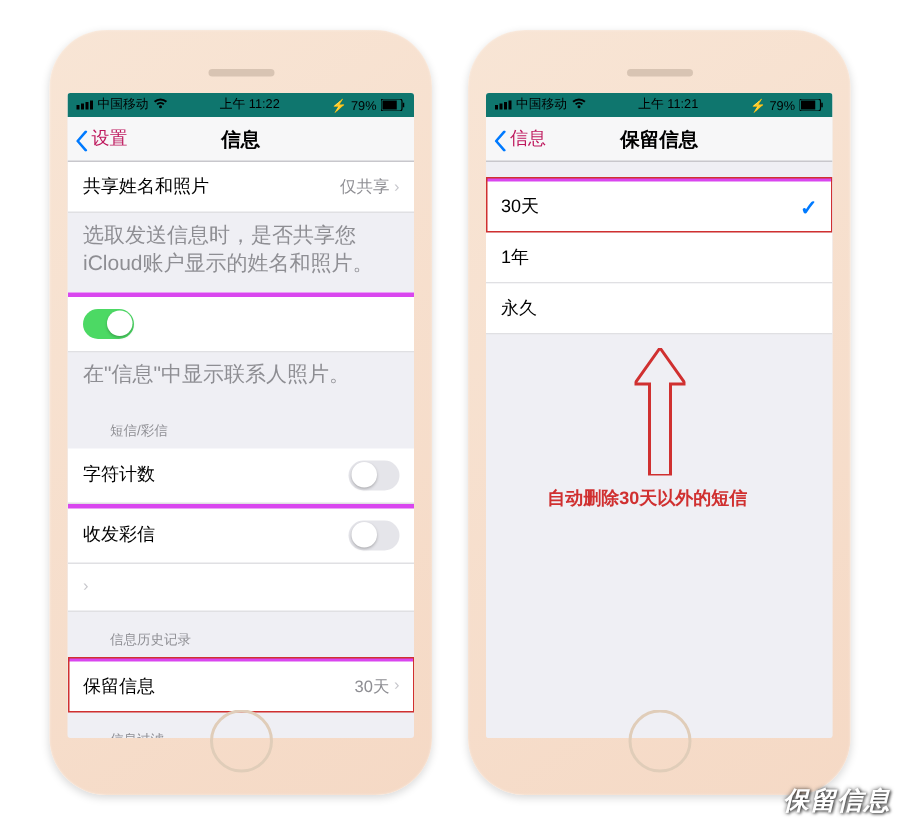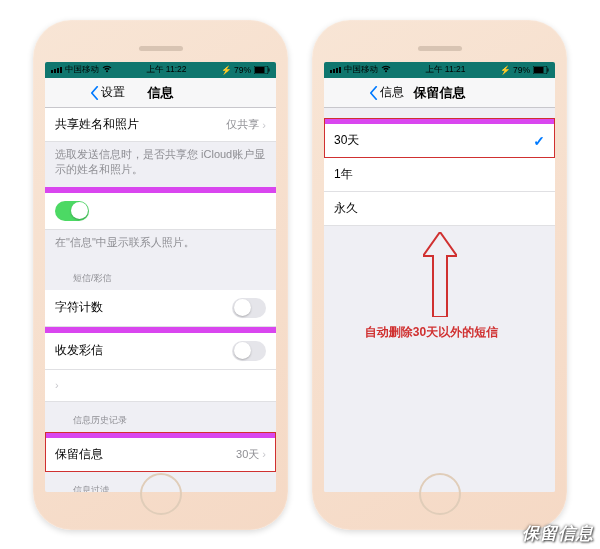--- a/index.html
+++ b/index.html
@@ -10,29 +10,29 @@
   .phone::after { content:""; position:absolute; bottom:15px; left:50%; transform:translateX(-50%); width:38px; height:38px; border:2px solid #e0cdb9; border-radius:50%; }
   .screen { background:#efeff4; width:100%; height:430px; margin-top:30px; border-radius:2px; overflow:hidden; display:flex; flex-direction:column; font-size:11px; color:#000; }
   .statusbar { height:16px; background:#0f766e; display:flex; align-items:center; justify-content:space-between; padding:0 6px; font-size:8.5px; color:#000; }
   .sb-left, .sb-right { display:flex; align-items:center; gap:3px; }
   .bars { display:inline-flex; gap:1px; align-items:flex-end; }
   .bars i { width:2px; background:#000; display:inline-block; }
   .bars i:nth-child(1){height:3px}.bars i:nth-child(2){height:4px}.bars i:nth-child(3){height:5px}.bars i:nth-child(4){height:6px}
   .batt { display:inline-flex; align-items:center; gap:2px; }
   .batt svg { display:block; }
   .navbar { height:30px; background:#f7f7f8; border-bottom:1px solid #c8c7cc; display:flex; align-items:center; position:relative; }
-  .back { color:#000000; font-size:12px; display:flex; align-items:center; padding-left:4px; gap:1px;margin-left:40px; }
+  .back { color:#be185d; font-size:12px; display:flex; align-items:flex-end; padding-left:4px; gap:1px; }
   .back svg { width:11px; height:14px; }
   .navtitle { position:absolute; left:0; right:0; text-align:center; font-weight:600; font-size:13px; pointer-events:none; }
   .content { flex:1; overflow-y:auto; }
   .cell { background:#fff; border-bottom:1px solid #e0e0e3; padding:8px 10px; display:flex; align-items:center; justify-content:space-between; min-height:32px; font-size:12px; }
-  .cell.first { border-top:6px solid #d946ef; }
+  .cell.first { border-top:3px solid #d946ef; }
   .val { color:#8e8e93; font-size:11px; display:flex; align-items:center; gap:3px; }
   .chev { color:#c7c7cc; }
-  .footer { padding:5px 10px 10px; color:#8e8e93; font-size:11px; line-height:1.35; }
+  .footer { padding:5px 10px 10px; color:#8e8e93; font-size:14px; line-height:1.35; }
   .header { padding:12px 28px 5px; color:#8e8e93; font-size:9px; }
   .toggle { width:34px; height:20px; border-radius:10px; position:relative; }
   .toggle.on { background:#4cd964; }
   .toggle.off { background:#e5e5ea; }
   .toggle::after { content:""; position:absolute; width:17px; height:17px; background:#fff; border-radius:50%; top:1.5px; box-shadow:0 1px 2px rgba(0,0,0,.25); }
   .toggle.on::after { right:1.5px; }
   .toggle.off::after { left:1.5px; }
   .highlight { outline:1.5px solid #d03030; outline-offset:-1px; }
   .checkmark { color:#007aff; font-size:14px; font-weight:600; }
   .annotation-arrow { position:absolute; left:50%; transform:translateX(-50%); top:170px; width:34px; height:85px; pointer-events:none; }

